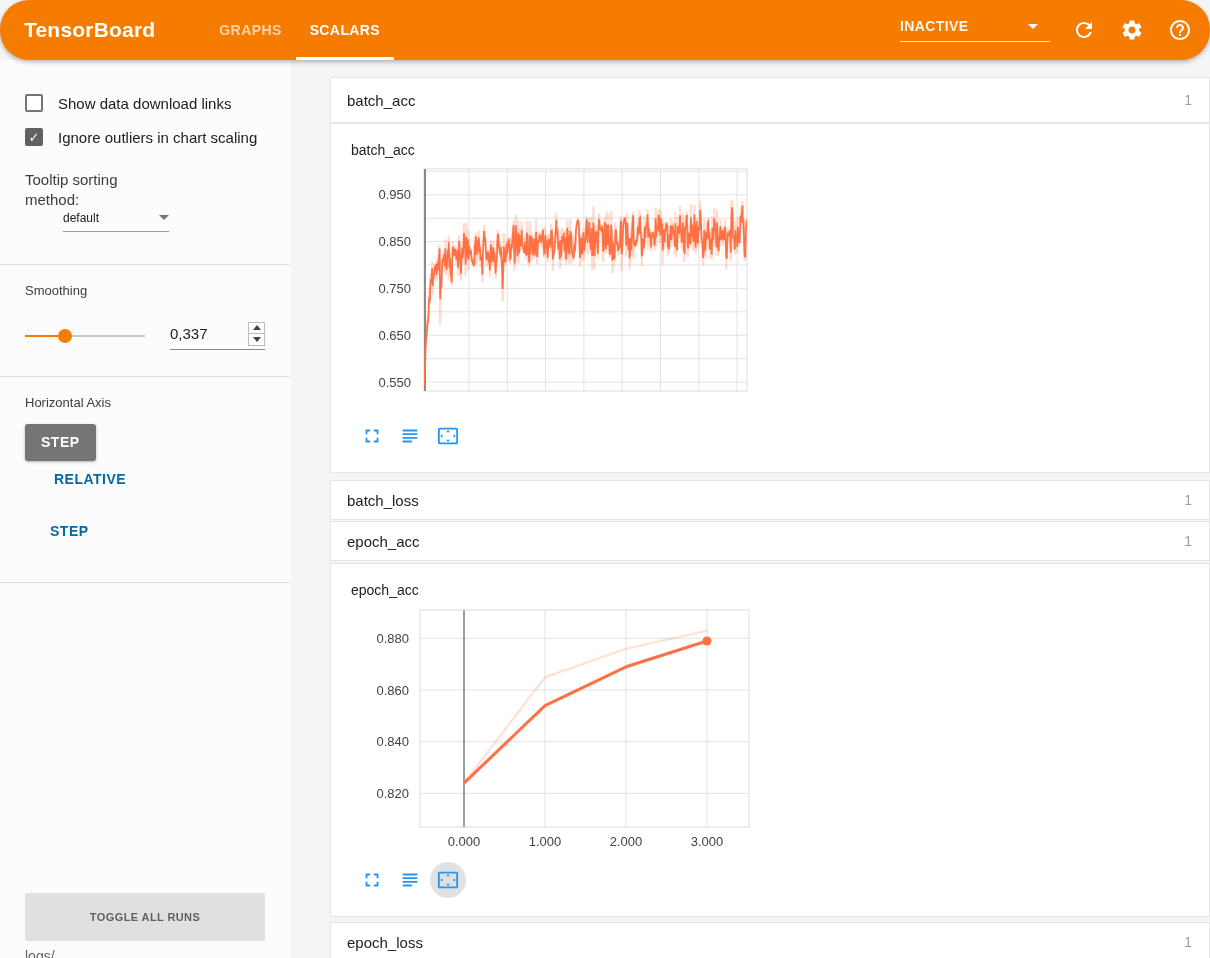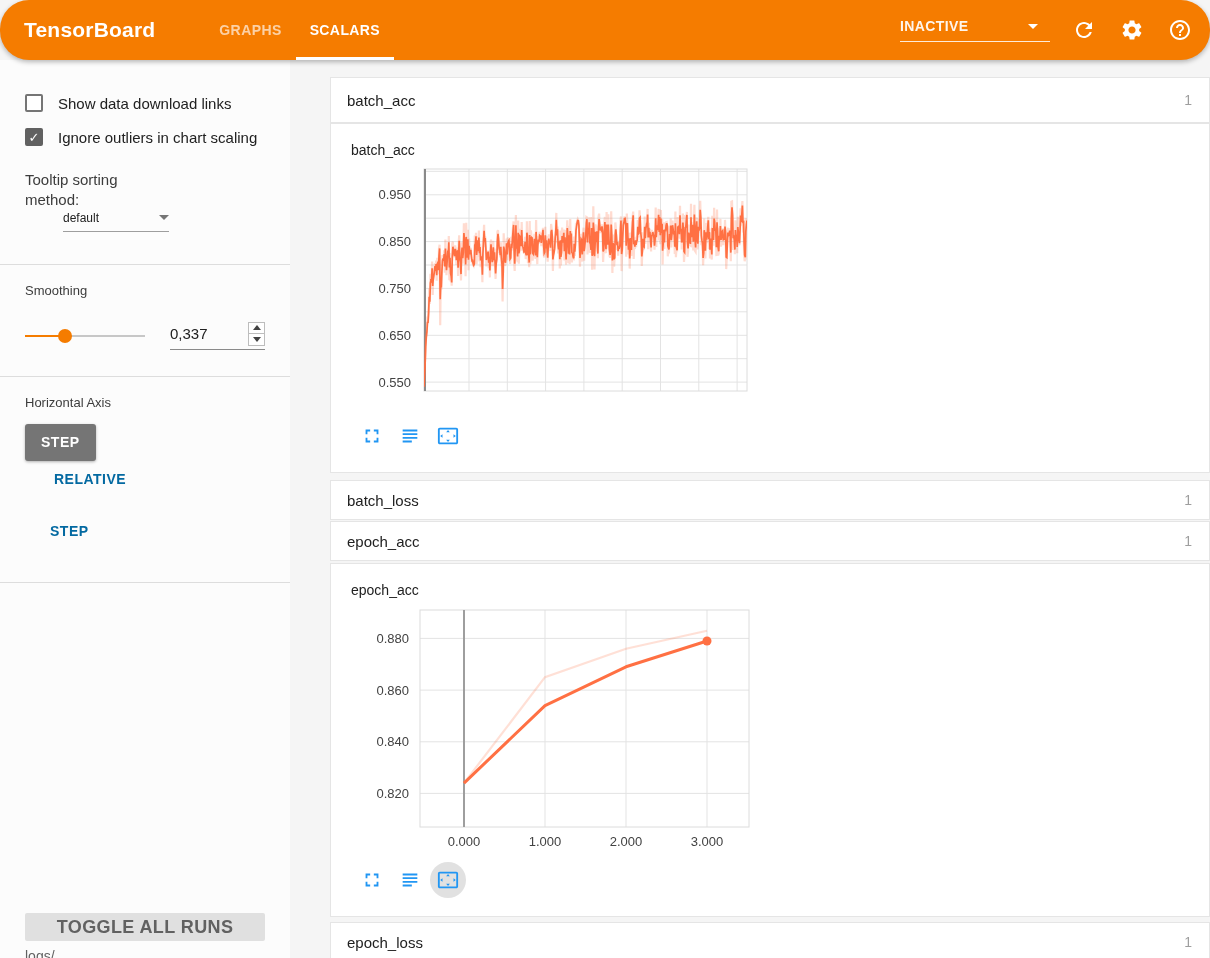--- a/index.html
+++ b/index.html
@@ -75,23 +75,23 @@
   .axis-btn.selected { background:#757575; color:#fff; box-shadow:0 1px 3px rgba(0,0,0,.3); }
   .axis-btn + .axis-btn { margin-left:8px; }
   .axis-row2 { margin-top:15px; padding-left:25px; padding-bottom:4px; }
   .regex-input { width:262px; border:none; border-bottom:1px solid #5f5f5f; outline:none; background:transparent;
     font-size:15px; color:#212121; padding:4px 0 6px 0; font-family:inherit; margin-top:14px; }
   .regex-input::placeholder { color:#757575; }
   .run-row { display:flex; align-items:center; margin-top:21px; white-space:nowrap; }
   .run-circle { width:15px; height:15px; border:2px solid var(--run,#ff7043); border-radius:50%; margin-right:17px; cursor:pointer; }
   .run-label { font-size:15px; color:#212121; }
   .toggle-btn {
-    position:absolute; left:25px; right:25px; bottom:17px; height:28px;
+    position:absolute; left:25px; right:25px; bottom:17px; height:48px;
     background:#e0e0e0; border:none; border-radius:2px; color:#616161;
-    font-size:18px; font-weight:700; letter-spacing:.4px; font-family:inherit; cursor:pointer;
+    font-size:11px; font-weight:700; letter-spacing:.4px; font-family:inherit; cursor:pointer;
   }
   .logs-label { position:absolute; left:25px; top:888px; font-size:14px; color:#616161; }
   
   .main { position:absolute; top:60px; left:290px; right:0; bottom:0; padding:17px 0 0 40px; overflow:hidden; }
   .section-bar {
     width:880px; background:#fff; border:1px solid #e5e5e5;
     display:flex; align-items:center; padding:0 17px 0 16px; cursor:pointer;
   }
   .section-bar .sec-title { font-size:15px; color:#212121; }
   .section-bar .sec-count { margin-left:auto; font-size:14px; color:#9e9e9e; }

